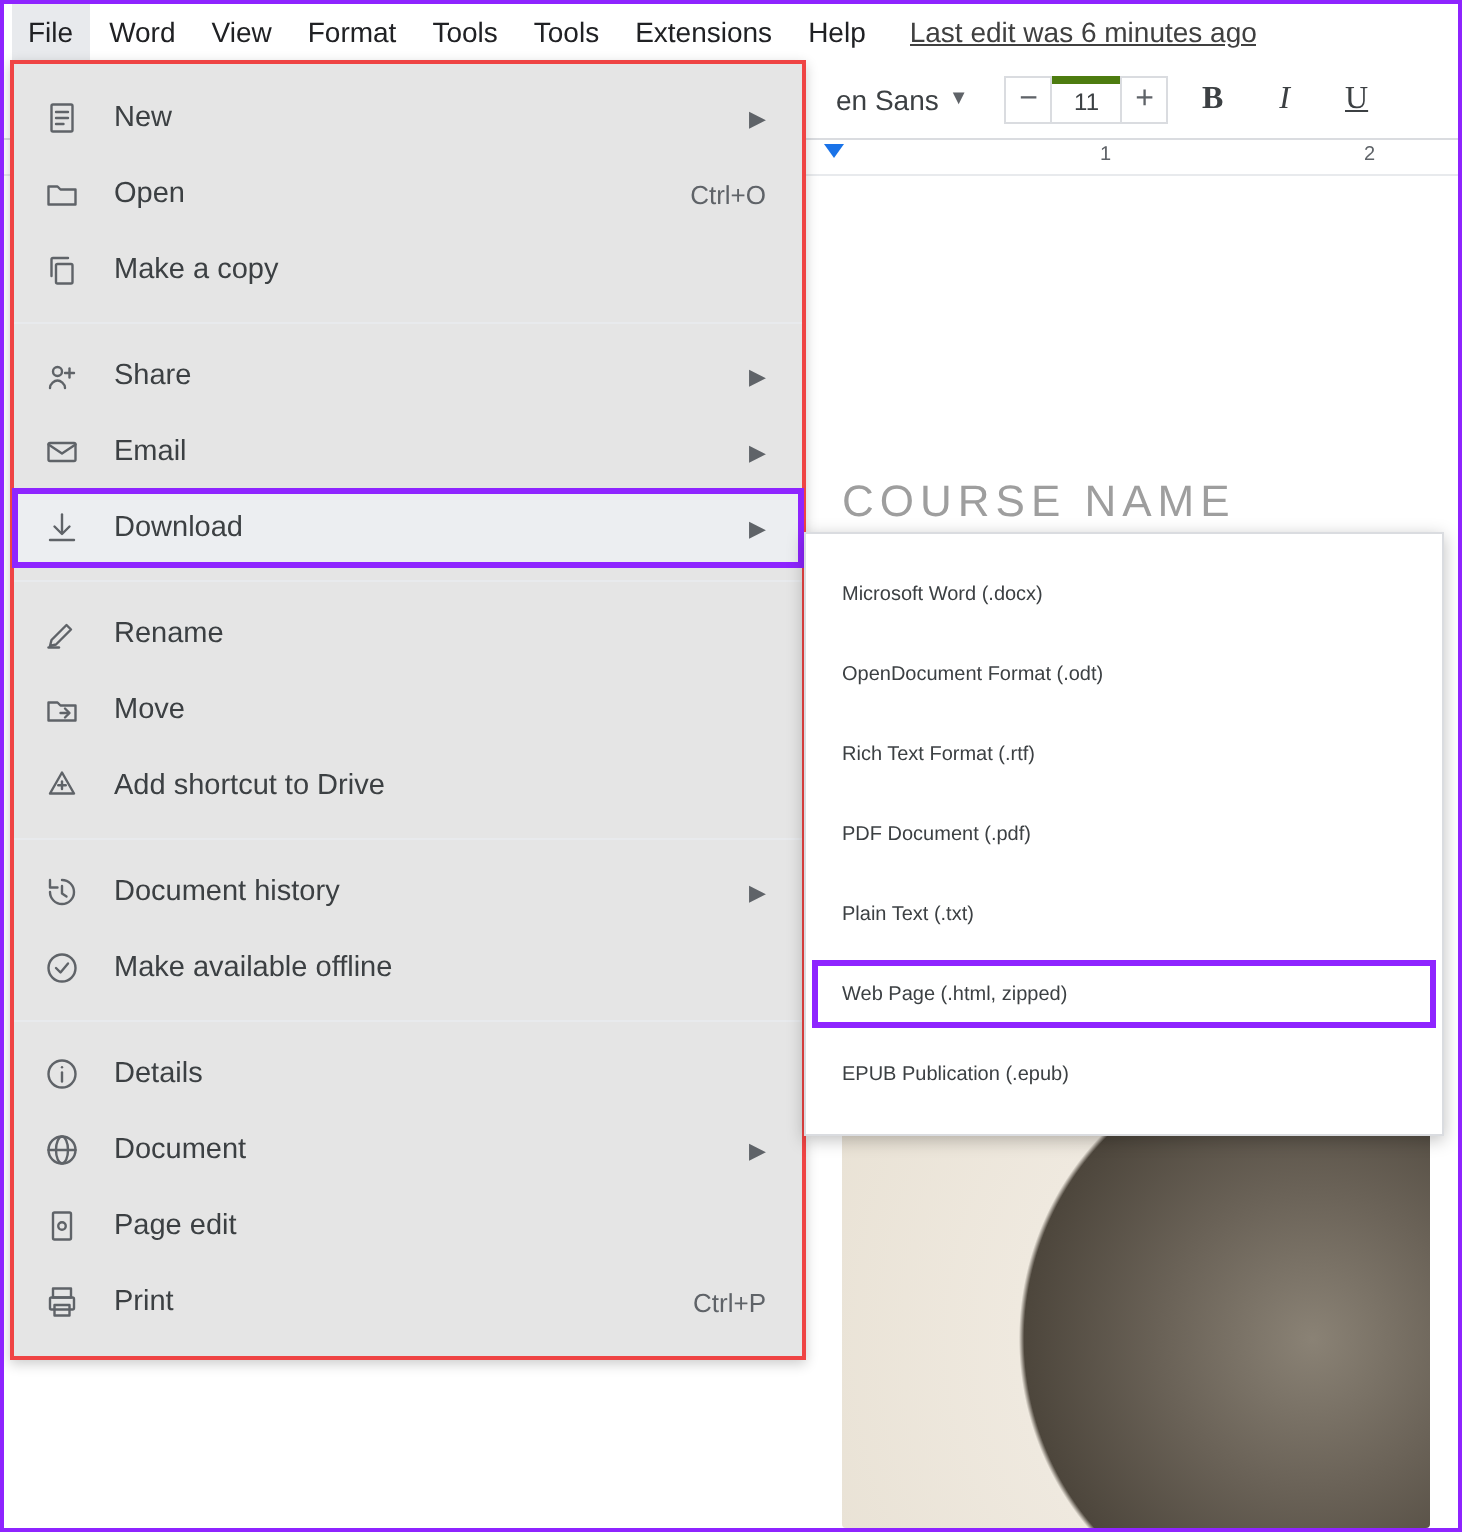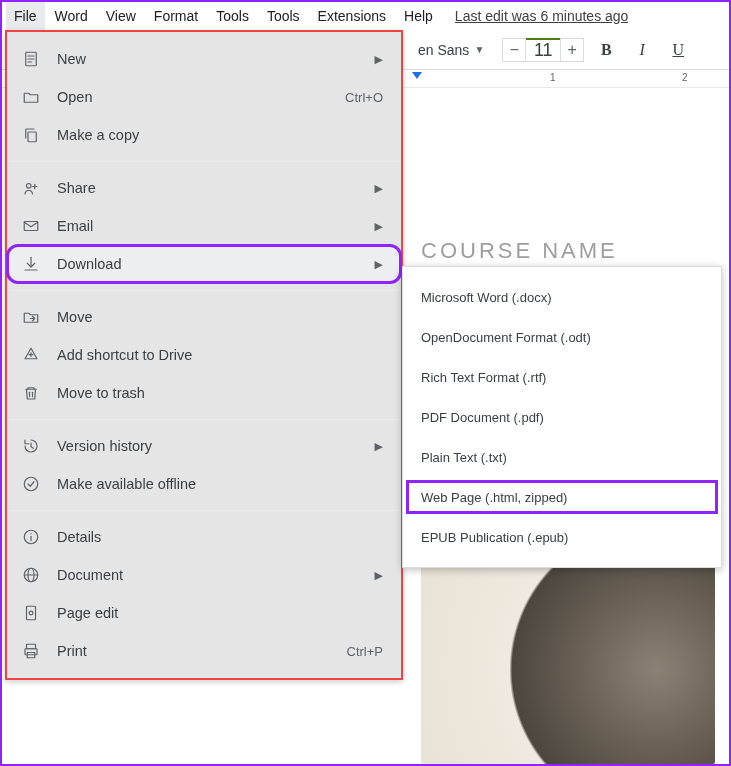--- a/index.html
+++ b/index.html
@@ -59,23 +59,23 @@
   .sz-group { display: flex; align-items: center; margin-left: 10px; }
   .sz-btn {
     width: 24px; height: 24px;
     border: 1px solid #dadce0;
     background:#fff;
     display:flex;align-items:center;justify-content:center;
     color:#5f6368;font-size:16px;cursor:pointer;
   }
   .sz-val {
     width: 34px;height:24px;
-    border-top:2px solid #4d7c0f;border-bottom:1px solid #dadce0;
+    border-top:4px solid #4d7c0f;border-bottom:1px solid #dadce0;
     display:flex;align-items:center;justify-content:center;
-    font-size:18px;
+    font-size:12px;
   }
   .fmt-btn {
     width:28px;height:28px;display:flex;align-items:center;justify-content:center;
     font-size:16px;color:#3c4043;cursor:pointer;margin-left:6px;
     font-family:"Times New Roman",serif;
   }
   .bold{font-weight:700}
   .italic{font-style:italic}
   .underline{text-decoration:underline}
   
@@ -131,21 +131,20 @@
     padding:0 18px 0 14px;
     cursor:pointer;
     color:#3c4043;
     font-size:14.5px;
     gap:16px;
   }
   .menu-row.downloading{
     background:#eceef1;
     outline:3px solid #8e24ff;
     outline-offset:-2px;
-    border-radius:11px;
   }
   .menu-row .icon{
     width:20px;height:20px;flex:0 0 20px;
     color:#5f6368;display:flex;align-items:center;justify-content:center;
   }
   .menu-row .label{flex:1}
   .menu-row .arrow{color:#5f6368;font-size:11px}
   .menu-row .shortcut{color:#5f6368;font-size:13px}
   .sep{height:1px;background:#e8eaed;margin:7px 0}
   
@@ -154,21 +153,21 @@
     left:400px;top:264px;
     width:320px;
     background:#fff;
     border:1px solid #dadce0;
     box-shadow:0 2px 8px rgba(0,0,0,.25);
     padding:10px 0;
     z-index:11;
   }
   .sub-row{
     height:40px;display:flex;align-items:center;
-    padding:0 18px;font-size:13px;color:#3c4043;cursor:pointer;
+    padding:0 18px;font-size:10px;color:#3c4043;cursor:pointer;
   }
   .sub-row.highlighted{
     outline:3px solid #8e24ff;
     outline-offset:-6px;
   }
   svg{width:18px;height:18px;stroke:#5f6368;stroke-width:1.6;fill:none;stroke-linecap:round;stroke-linejoin:round}
 </style>
 </head>
 <body>
 
@@ -272,59 +271,56 @@
           <path d="M4 20h16"></path>
         </svg>
       </span>
     <span class="label">Download</span>
     <span class="arrow">▶</span>
   </div>
   <div class="sep"></div>
   <div class="menu-row">
     <span class="icon">
         <svg viewBox="0 0 24 24">
+          <path d="M4 20l4-1 10-10-3-3L5 16z"></path>
+          <line x1="3" y1="21" x2="10" y2="21"></line>
+        </svg>
+      </span>
+    <span class="label">Rename</span>
+  </div>
+  <div class="menu-row">
+    <span class="icon">
+        <svg viewBox="0 0 24 24">
           <path d="M3 7h6l2 2h10v10H3z"></path>
           <path d="M11 14h5"></path>
           <path d="M14 11l3 3-3 3"></path>
         </svg>
       </span>
     <span class="label">Move</span>
   </div>
   <div class="menu-row">
     <span class="icon">
         <svg viewBox="0 0 24 24">
           <path d="M12 3l8 14H4z"></path>
           <line x1="12" y1="9" x2="12" y2="14"></line>
           <line x1="9.5" y1="11.5" x2="14.5" y2="11.5"></line>
         </svg>
       </span>
     <span class="label">Add shortcut to Drive</span>
   </div>
-  <div class="menu-row">
-    <span class="icon">
-        <svg viewBox="0 0 24 24">
-          <path d="M5 7h14"></path>
-          <path d="M8 7V5h8v2"></path>
-          <path d="M6 7l1 13h10l1-13"></path>
-          <line x1="10" y1="11" x2="10" y2="17"></line>
-          <line x1="14" y1="11" x2="14" y2="17"></line>
-        </svg>
-      </span>
-    <span class="label">Move to trash</span>
-  </div>
   <div class="sep"></div>
   <div class="menu-row">
     <span class="icon">
         <svg viewBox="0 0 24 24">
           <path d="M4 12a8 8 0 108-8"></path>
           <path d="M4 4v5h5"></path>
           <path d="M12 8v5l3 2"></path>
         </svg>
       </span>
-    <span class="label">Version history</span>
+    <span class="label">Document history</span>
     <span class="arrow">▶</span>
   </div>
   <div class="menu-row">
     <span class="icon">
         <svg viewBox="0 0 24 24">
           <circle cx="12" cy="12" r="9"></circle>
           <path d="M8 12l3 3 5-6"></path>
         </svg>
       </span>
     <span class="label">Make available offline</span>

